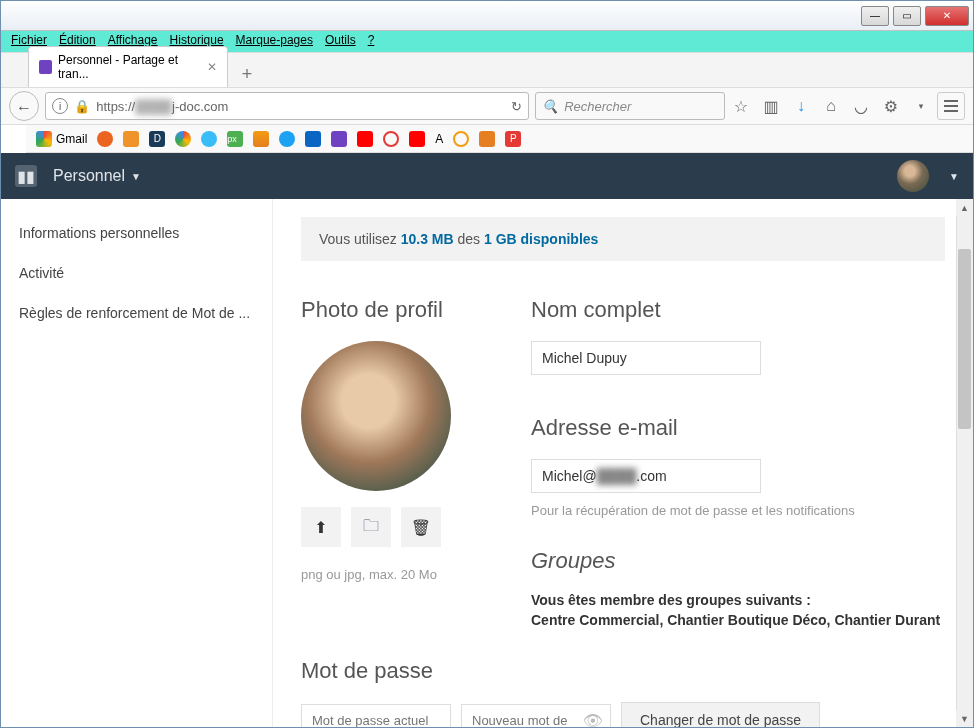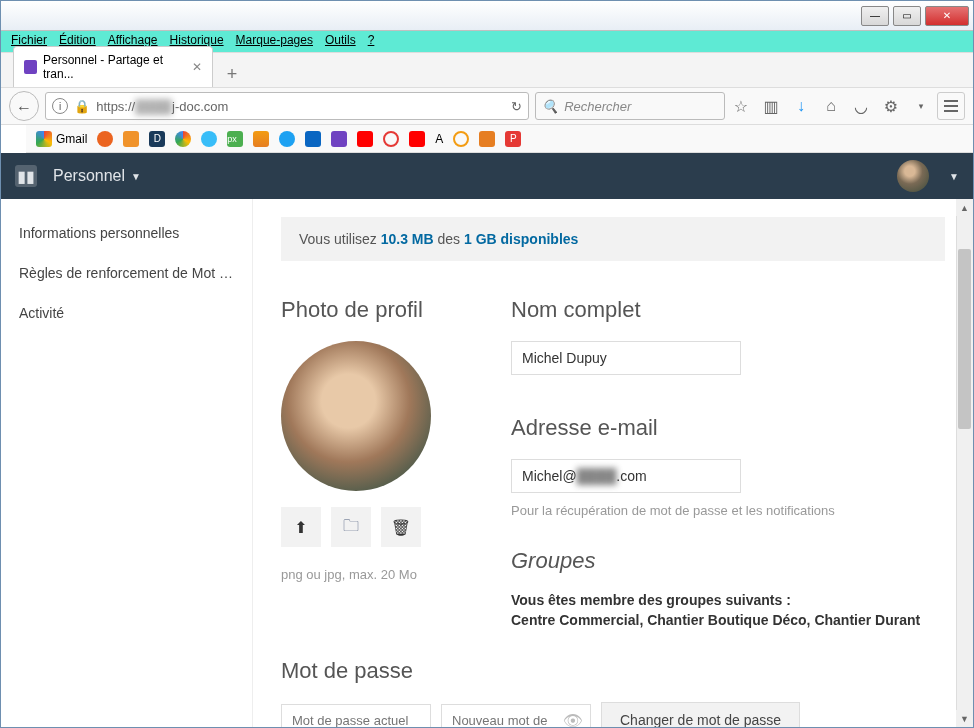--- a/index.html
+++ b/index.html
@@ -7,21 +7,21 @@
 
 
 .titlebar { height: 30px; background: linear-gradient(#fff, #e8eef5); display: flex; align-items: center; justify-content: flex-end; padding: 0 4px; border-bottom: 1px solid #c0c0c0; }
 .win-btns { display: flex; gap: 4px; }
 .win-btn { width: 28px; height: 20px; border: 1px solid #888; background: linear-gradient(#f0f0f0, #d8d8d8); border-radius: 2px; display: flex; align-items: center; justify-content: center; font-size: 10px; cursor: pointer; }
 .win-close { background: linear-gradient(#e57373, #d32f2f); color: #fff; width: 44px; }
 
 .menubar { height: 22px; background: #5eead4; display: flex; align-items: flex-start; padding: 0 4px; gap: 0; font-size: 12px; border-bottom: 1px solid #ddd; }
 .menubar span { padding: 2px 6px; text-decoration: underline; cursor: pointer; }
 
-.tabs-row { height: 34px; background: #f4f4f4; display: flex; align-items: flex-end; padding: 4px 8px 0 12px; gap: 6px; }
+.tabs-row { height: 34px; background: #f4f4f4; display: flex; align-items: flex-end; padding: 4px 8px 0 27px; gap: 6px; }
 .tab { display: flex; align-items: center; gap: 6px; padding: 6px 10px; background: #fff; border: 1px solid #ccc; border-bottom: none; border-radius: 4px 4px 0 0; font-size: 12px; max-width: 200px; }
 .tab .fav { width: 14px; height: 14px; background: #6f42c1; border-radius: 2px; }
 .tab .close-x { color: #888; cursor: pointer; }
 .new-tab { width: 26px; height: 26px; display: flex; align-items: center; justify-content: center; color: #777; cursor: pointer; font-size: 18px; }
 
 .navbar { height: 38px; background: #f9f9f9; border-top: 1px solid #ddd; border-bottom: 1px solid #ddd; display: flex; align-items: center; padding: 0 8px; gap: 6px; }
 .nav-back { width: 30px; height: 30px; border: 1px solid #bbb; border-radius: 50%; display: flex; align-items: center; justify-content: center; color: #555; cursor: pointer; }
 .urlbar { flex: 1; height: 28px; border: 1px solid #bbb; border-radius: 3px; display: flex; align-items: center; padding: 0 6px; gap: 6px; background: #fff; font-size: 13px; }
 .urlbar .info { width: 16px; height: 16px; border: 1px solid #888; border-radius: 50%; display: flex; align-items: center; justify-content: center; font-size: 10px; color: #555; }
 .urlbar .lock { color: #5a9e5a; }
@@ -41,21 +41,21 @@
 .app-header { height: 46px; background: #2b3d4d; display: flex; align-items: center; padding: 0 14px; color: #e0e4e8; gap: 16px; }
 .app-logo { width: 22px; height: 22px; background: #fff3; border-radius: 3px; display: flex; align-items: center; justify-content: center; }
 .app-dropdown { display: flex; align-items: center; gap: 6px; font-size: 16px; cursor: pointer; }
 .app-dropdown .caret { font-size: 10px; }
 .app-header .spacer { flex: 1; }
 .avatar-small { width: 32px; height: 32px; border-radius: 50%; background: radial-gradient(circle at 40% 35%, #d9b896 18%, #7a6a55 45%, #3a4a3a); cursor: pointer; }
 .caret2 { color: #e0e4e8; font-size: 10px; margin-left: 4px; }
 
 
 .content { display: flex; height: calc(100% - 30px - 22px - 34px - 38px - 28px - 46px); background: #fff; position: relative; }
-.sidebar { width: 252px; padding: 14px 0; border-right: 1px solid #eee; }
+.sidebar { width: 272px; padding: 14px 0; border-right: 1px solid #eee; }
 .sidebar-item { padding: 12px 18px; font-size: 14px; color: #444; cursor: pointer; white-space: nowrap; overflow: hidden; text-overflow: ellipsis; }
 .main { flex: 1; padding: 18px 28px; overflow-y: auto; position: relative; }
 
 .usage-bar { background: #f2f2f2; padding: 14px 18px; font-size: 14px; color: #555; margin-bottom: 36px; }
 .usage-bar b { color: #0369a1; }
 
 .section-row { display: flex; gap: 50px; margin-bottom: 30px; }
 .section h2 { font-size: 22px; font-weight: 300; color: #555; margin-bottom: 18px; }
 
 .profile-col { width: 180px; }
@@ -177,22 +177,22 @@
     <span class="caret">▼</span>
   </div>
   <div class="spacer"></div>
   <div class="avatar-small"></div>
   <span class="caret2">▼</span>
 </div>
 
 <div class="content">
   <div class="sidebar">
     <div class="sidebar-item">Informations personnelles</div>
+    <div class="sidebar-item">Activité</div>
     <div class="sidebar-item">Règles de renforcement de Mot de ...</div>
-    <div class="sidebar-item">Activité</div>
   </div>
 
   <div class="main">
     <div class="usage-bar">
       <span>Vous utilisez </span><b>10.3 MB</b><span> des </span><b>1 GB disponibles</b>
     </div>
 
     <div class="section-row">
       <div class="section profile-col">
         <h2>Photo de profil</h2>

